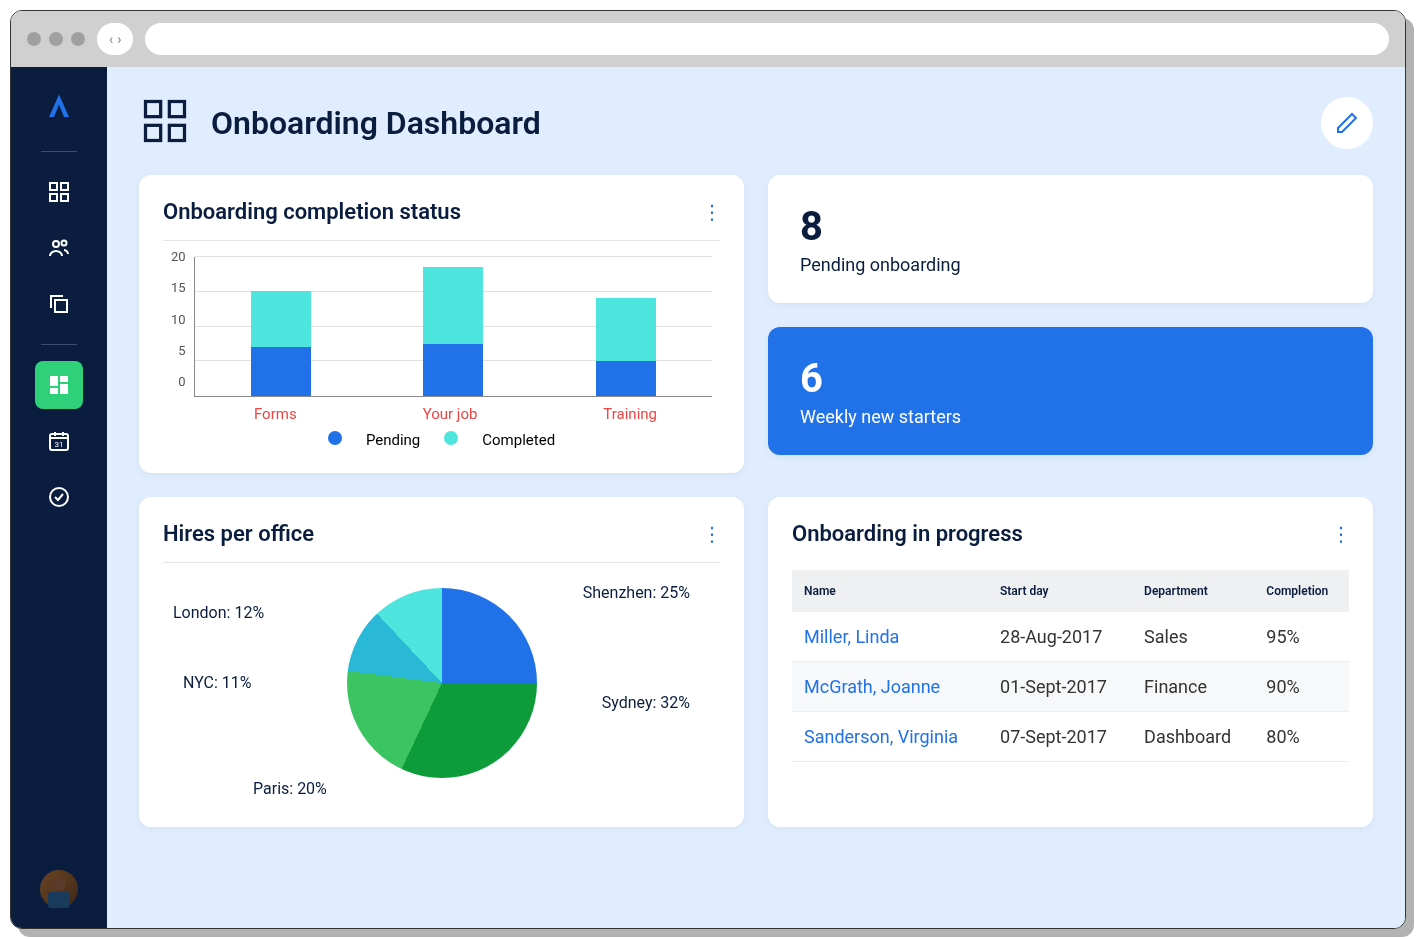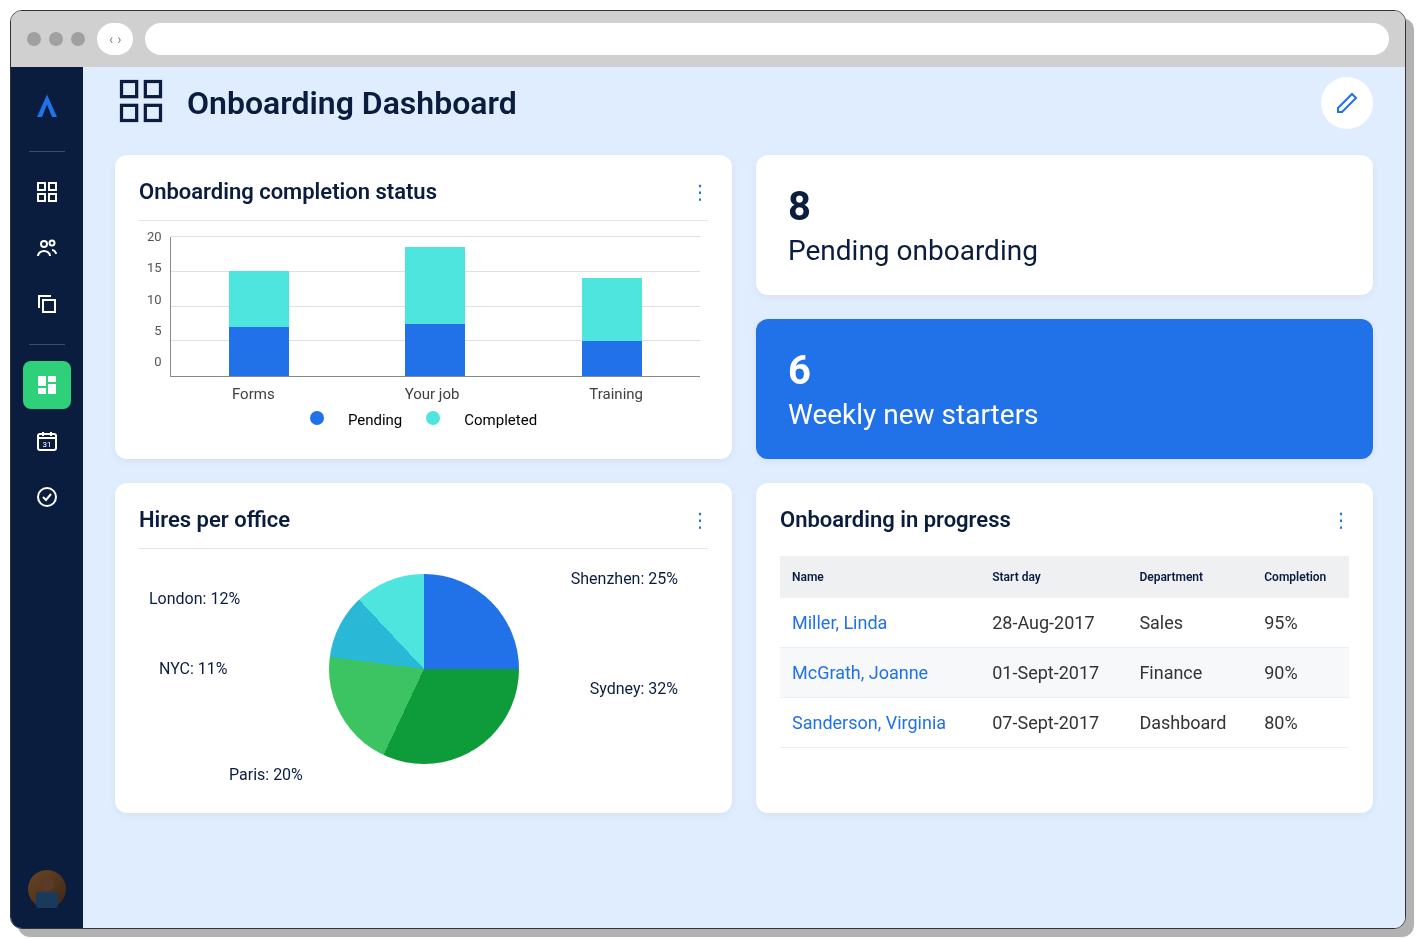--- a/index.html
+++ b/index.html
@@ -4,51 +4,51 @@
 <style>
 * { box-sizing: border-box; margin: 0; padding: 0; }
 body { font-family: -apple-system, BlinkMacSystemFont, 'Segoe UI', Roboto, sans-serif; background: #fff; }
 .browser-frame { width: 1396px; height: 919px; border: 1px solid #333; border-radius: 12px; overflow: hidden; background: #fff; margin: 10px; box-shadow: 8px 8px 0 rgba(0,0,0,0.3); }
 .browser-toolbar { height: 56px; background: #d0d0d0; display: flex; align-items: center; padding: 0 16px; gap: 12px; }
 .traffic-lights { display: flex; gap: 8px; }
 .traffic-light { width: 14px; height: 14px; border-radius: 50%; background: #a0a0a0; }
 .nav-buttons { display: flex; gap: 4px; background: #fff; border-radius: 20px; padding: 8px 12px; color: #888; font-size: 14px; }
 .url-bar { flex: 1; height: 32px; background: #fff; border-radius: 16px; }
 .app { display: flex; height: calc(100% - 56px); }
-.sidebar { width: 72px; background: #0a1d3f; display: flex; flex-direction: column; align-items: center; padding-top: 20px; gap: 8px; position: relative; }
+.sidebar { width: 96px; background: #0a1d3f; display: flex; flex-direction: column; align-items: center; padding-top: 20px; gap: 8px; position: relative; }
 .sidebar-logo { width: 40px; height: 40px; display: flex; align-items: center; justify-content: center; color: #2171e8; margin-bottom: 8px; }
 .sidebar-divider { width: 36px; height: 1px; background: #3a4d6f; margin: 8px 0; }
 .sidebar-item { width: 48px; height: 48px; display: flex; align-items: center; justify-content: center; color: #fff; border-radius: 8px; cursor: pointer; }
 .sidebar-item.active { background: #2fd07a; }
 .sidebar-avatar { position: absolute; bottom: 20px; width: 38px; height: 38px; border-radius: 50%; background: linear-gradient(135deg, #6b4423, #3d2817); display:flex; align-items:center; justify-content:center; color:#fff; font-size:10px; }
-.main { flex: 1; background: #e0edff; padding: 8px 32px; overflow: auto; }
+.main { flex: 1; background: #e0edff; padding: 28px 32px; overflow: auto; }
 .header { display: flex; align-items: center; gap: 20px; margin-bottom: 24px; }
 .header-icon { color: #0a1d3f; }
 .header-title { font-size: 32px; font-weight: 600; color: #0a1d3f; flex: 1; }
 .edit-btn { width: 52px; height: 52px; border-radius: 50%; background: #fff; display: flex; align-items: center; justify-content: center; color: #2171e8; cursor: pointer; }
 .grid { display: grid; grid-template-columns: 1fr 1fr; gap: 24px; }
 .card { background: #fff; border-radius: 12px; padding: 24px; box-shadow: 0 2px 8px rgba(0,0,0,0.05); }
 .card-header { display: flex; justify-content: space-between; align-items: flex-end; padding-bottom: 16px; border-bottom: 1px solid #e5e5e5; }
 .card-title { font-size: 22px; font-weight: 600; color: #0a1d3f; }
 .card-menu { color: #2171e8; font-size: 20px; cursor: pointer; letter-spacing: -2px; }
 .stat-cards { display: flex; flex-direction: column; gap: 24px; }
 .stat-card { border-radius: 12px; padding: 28px 32px; box-shadow: 0 2px 8px rgba(0,0,0,0.05); }
 .stat-card.white { background: #fff; color: #0a1d3f; }
 .stat-card.blue { background: #2171e8; color: #fff; }
 .stat-number { font-size: 40px; font-weight: 700; }
-.stat-label { font-size: 28px; margin-top: 4px; }
+.stat-label { font-size: 18px; margin-top: 4px; }
 .bar-chart { display: flex; padding: 16px 8px 0; }
 .y-axis { display: flex; flex-direction: column-reverse; justify-content: space-between; height: 140px; font-size: 13px; color: #555; text-align: right; padding-right: 8px; position: relative; top: -8px; }
 .bars-container { flex: 1; display: flex; justify-content: space-around; align-items: flex-end; height: 140px; border-left: 1px solid #888; border-bottom: 1px solid #888; position: relative; }
 .grid-line { position: absolute; left: 0; right: 0; height: 1px; background: #e0e0e0; }
 .bar-group { display: flex; flex-direction: column; align-items: center; z-index: 1; }
 .bar-stack { width: 60px; display: flex; flex-direction: column-reverse; }
 .bar-segment.pending { background: #2171e8; }
 .bar-segment.completed { background: #4de5dd; }
-.bar-label { margin-top: 8px; font-size: 15px; color: #404040; }
+.bar-label { margin-top: 8px; font-size: 15px; color: #ef4444; }
 .x-labels { display: flex; justify-content: space-around; padding-left: 28px; }
 .legend { display: flex; justify-content: center; gap: 24px; margin-top: 8px; font-size: 15px; }
 .legend-item { display: flex; align-items: flex-start; gap: 24px; }
 .legend-dot { width: 14px; height: 14px; border-radius: 50%; }
 .pie-container { display: flex; align-items: center; justify-content: center; padding: 20px 0; position: relative; height: 240px; }
 .pie { width: 190px; height: 190px; border-radius: 50%; position: relative; }
 .pie-label { position: absolute; font-size: 16px; color: #0a1d3f; white-space: nowrap; }
 .table { width: 100%; border-collapse: collapse; margin-top: 8px; }
 .table th { text-align: left; padding: 14px 12px; background: #eef0f2; font-size: 12px; color: #0a1d3f; font-weight: 600; }
 .table td { padding: 14px 12px; border-bottom: 1px solid #eee; font-size: 18px; color: #333; }

